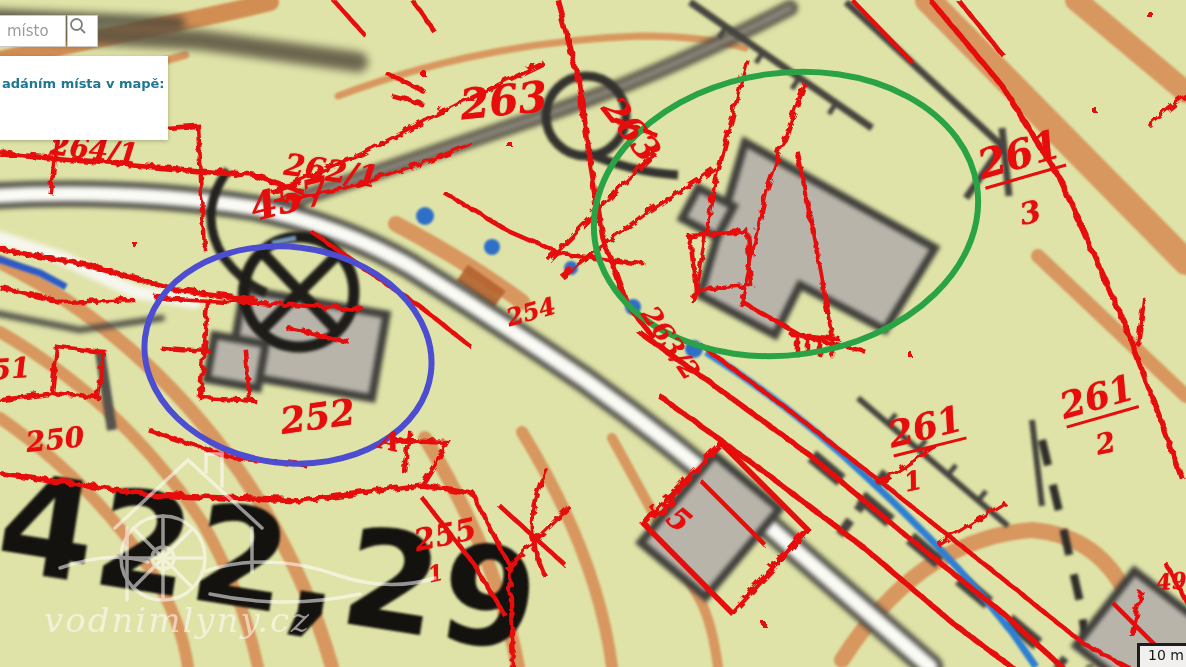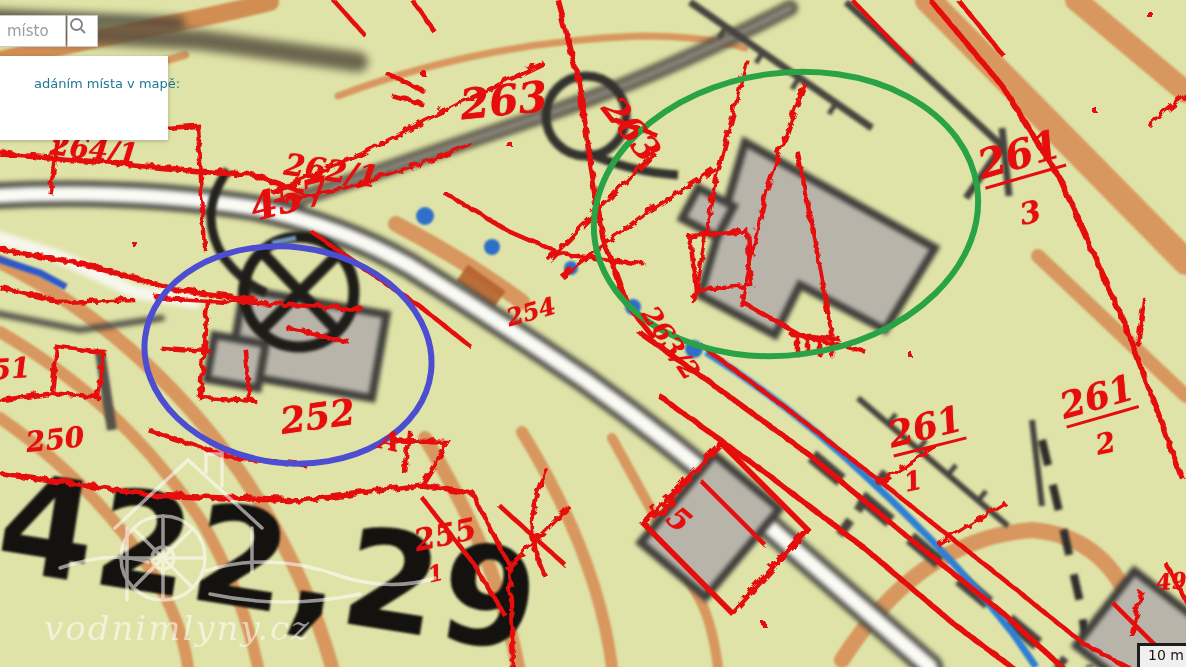--- a/index.html
+++ b/index.html
@@ -11,36 +11,36 @@
     border:1px solid #c9c9c9;background:#fff;font-size:15px;color:#666;
     padding:0 4px 0 40px;outline:none;box-sizing:border-box;
     font-family:"DejaVu Sans","Liberation Sans",sans-serif;}
   #search-input::placeholder{color:#9b9b9b;}
   #search-btn{position:absolute;left:67px;top:15px;width:31px;height:32px;z-index:60;
     border:1px solid #c9c9c9;background:#fff;display:flex;align-items:center;
     justify-content:center;cursor:pointer;box-sizing:border-box;}
   #info-box{position:absolute;left:-44px;top:56px;width:212px;height:84px;z-index:60;
     background:#fff;box-shadow:0 1px 4px rgba(0,0,0,.25);box-sizing:border-box;
     padding:20px 6px 0 46px;}
-  #info-box .t{font-size:13px;font-weight:normal;color:#1f7795;white-space:nowrap;margin-left:32px;}
+  #info-box .t{font-size:13px;font-weight:bold;color:#1f7795;white-space:nowrap;}
   #scale-bar{position:absolute;left:1129px;top:643px;width:57px;height:24px;z-index:60;
     background:rgba(255,255,255,.8);border-top:3px solid #1d1d1d;border-left:3px solid #1d1d1d;
     box-sizing:border-box;padding:1px 0 0 8px;font-size:14px;color:#161616;margin-left:8px;}
   
   #elev{position:absolute;left:0px;top:452px;z-index:20;color:#14120e;
     font-size:138px;font-weight:bold;letter-spacing:2px;line-height:1;
     transform:rotate(9deg);transform-origin:left center;filter:blur(1.3px);white-space:nowrap;}
   #labels{position:absolute;left:0;top:0;width:1186px;height:667px;z-index:40;pointer-events:none;}
   .plabel{position:absolute;color:var(--red,#e60d0d);font-family:"DejaVu Serif","Liberation Serif",serif;
     font-style:italic;font-weight:bold;line-height:1;white-space:nowrap;
     text-shadow:0 0 1px rgba(230,13,13,.9);}
   .plabel.u{border-bottom:3px solid var(--red,#e60d0d);padding-bottom:2px;}
   
   #watermark{position:absolute;left:30px;top:448px;z-index:50;pointer-events:none;opacity:.55;}
-  #wm-text{position:absolute;left:14px;top:160px;color:#fff;font-size:34px;
+  #wm-text{position:absolute;left:14px;top:152px;color:#fff;font-size:34px;
     font-family:"DejaVu Serif","Liberation Serif",serif;font-style:italic;letter-spacing:2px;}
 </style>
 </head>
 <body>
 
 <div id="screen">
 
   <svg id="topo" width="1186" height="667" viewBox="0 0 1186 667" style="z-index:1">
 
     <g stroke="#d8975f" fill="none" stroke-linecap="round" style="filter:blur(1.2px)">

